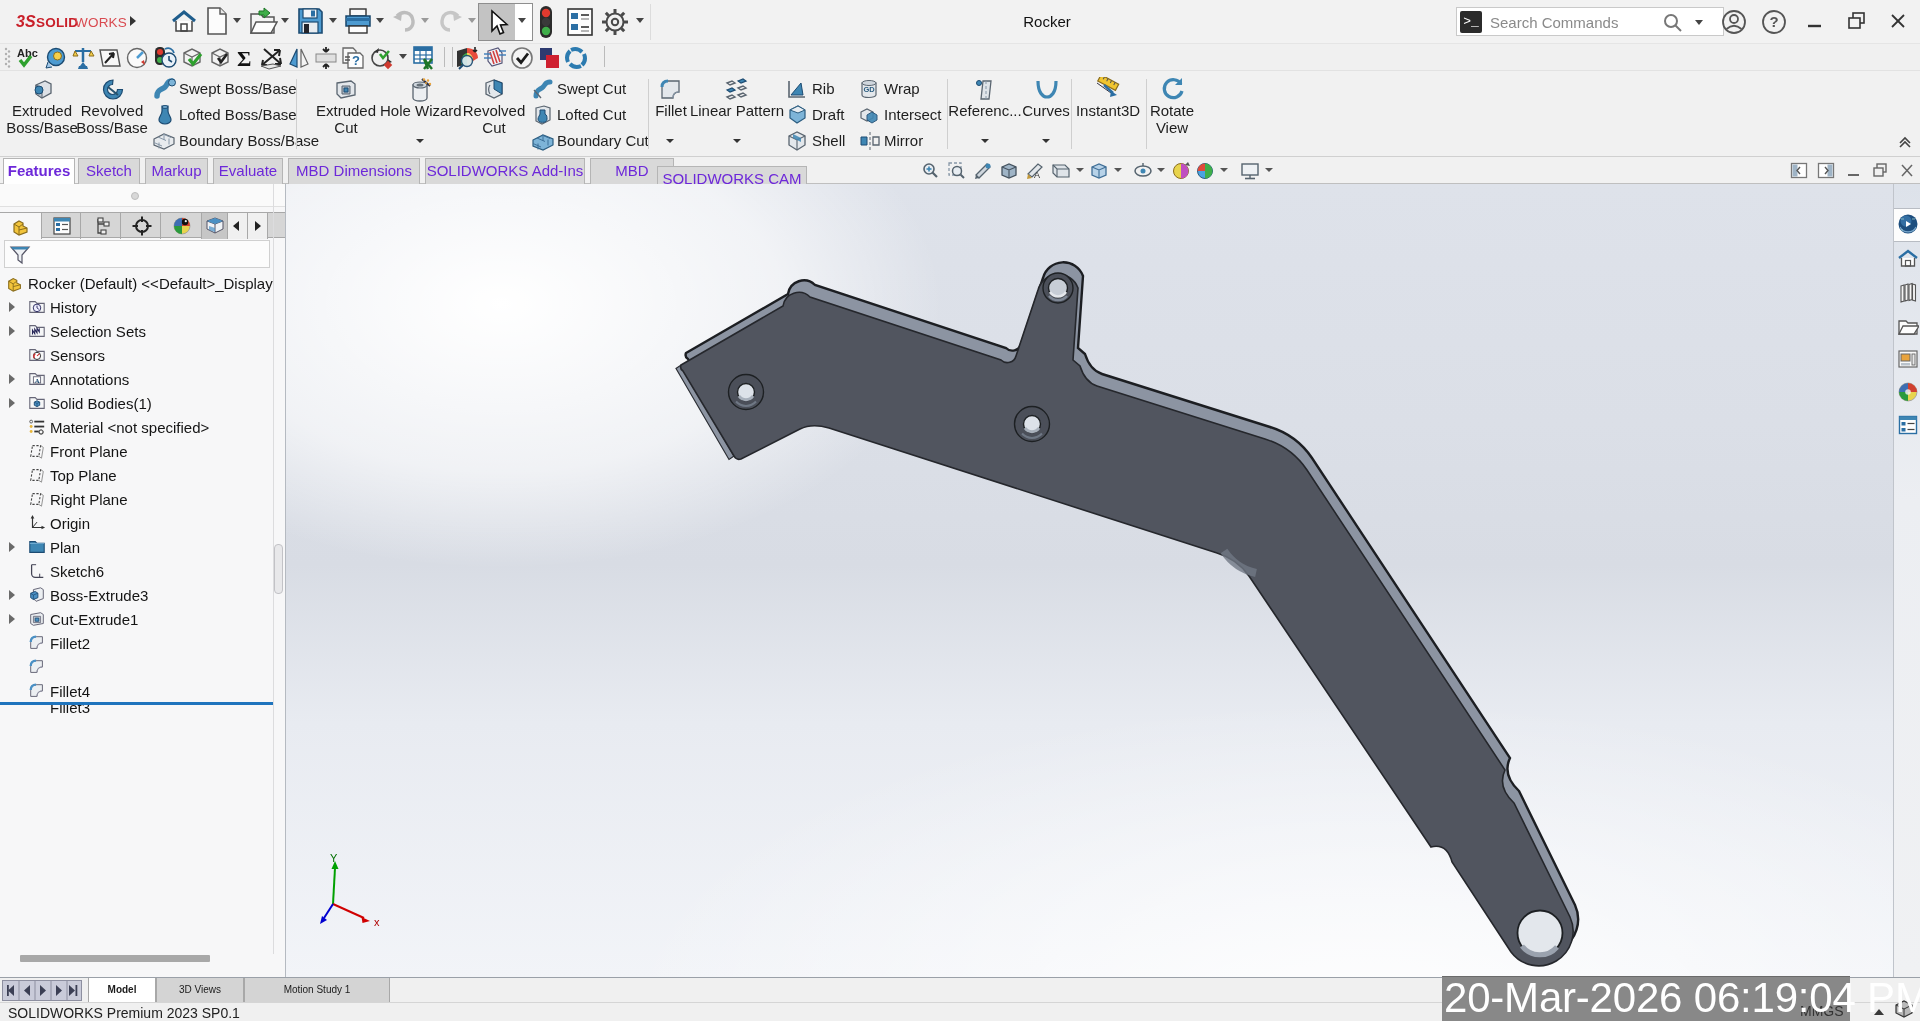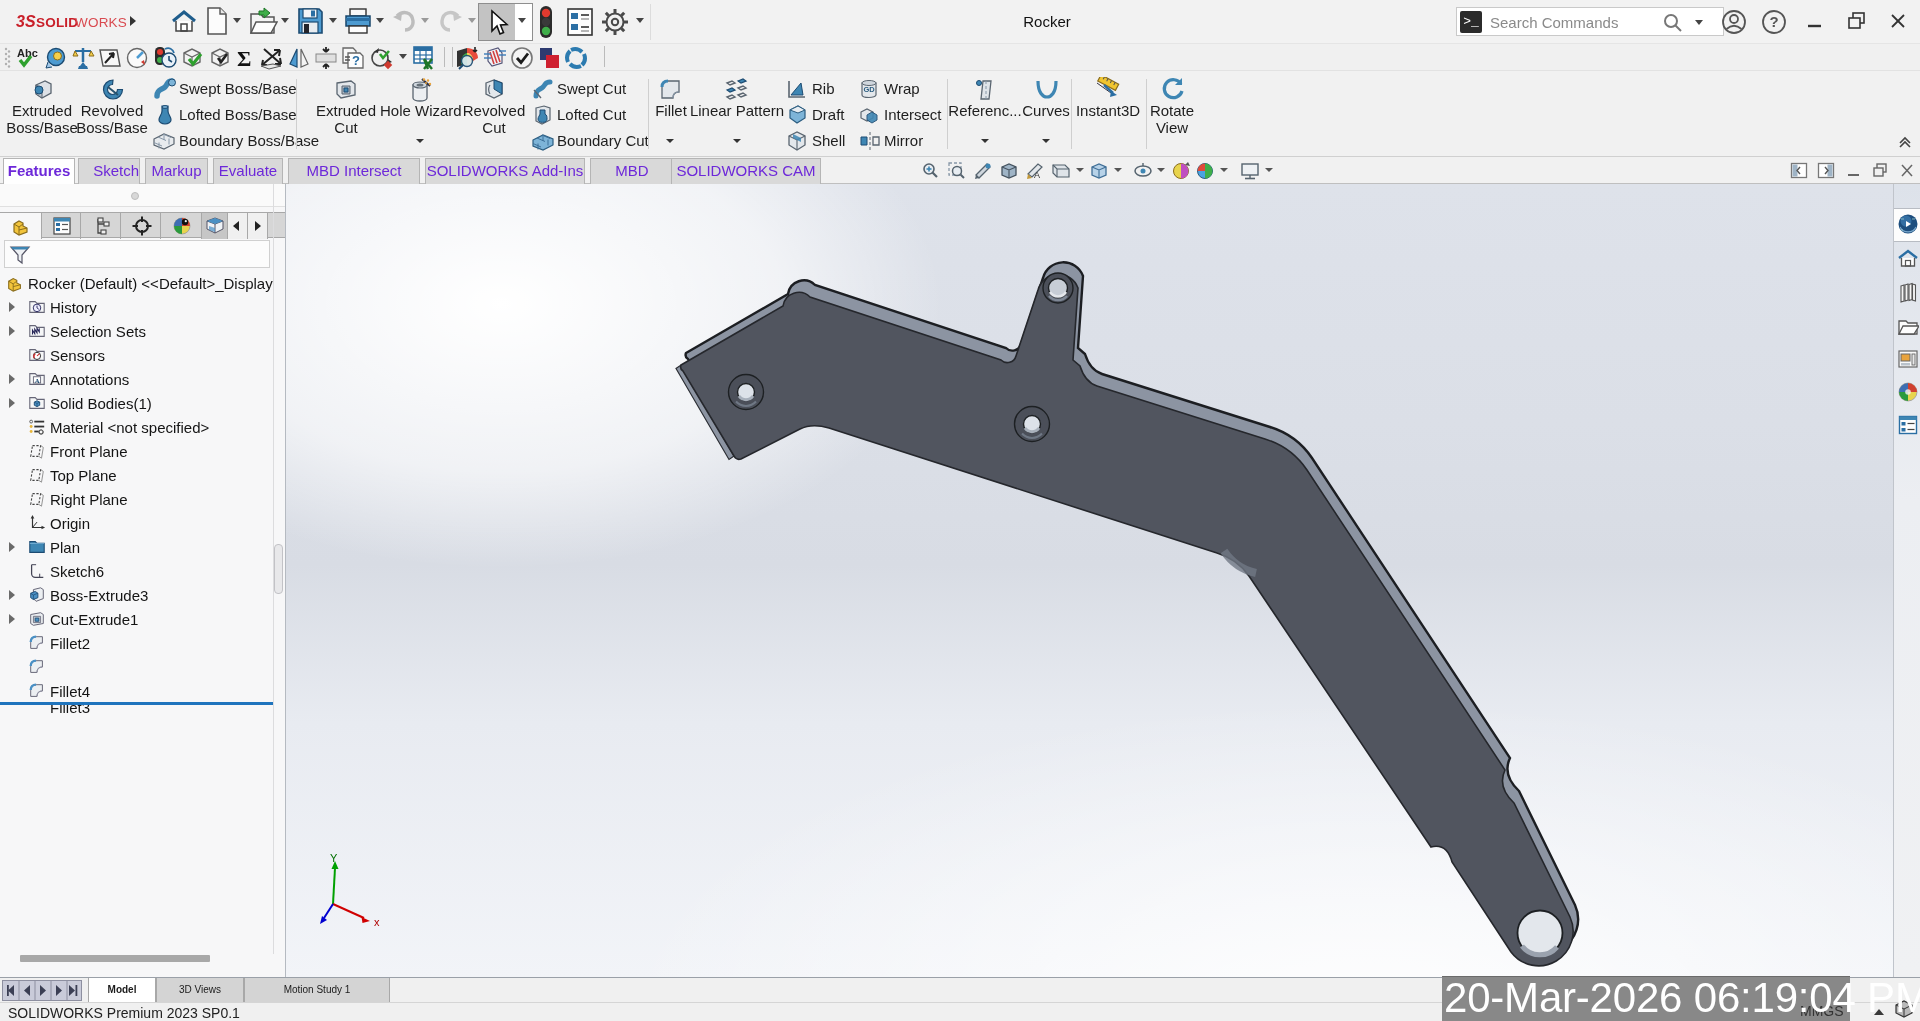--- a/index.html
+++ b/index.html
@@ -509,27 +509,27 @@
 
     <svg class="abs" style="left:1896px;top:134px;" width="18" height="14" viewBox="0 0 18 14">
           <path d="M4 9 L9 4 L14 9" fill="none" stroke="#444" stroke-width="1.6"></path>
           <path d="M4 13 L9 8 L14 13" fill="none" stroke="#444" stroke-width="1.6"></path>
         </svg>
   </div>
     </div>
 
   <div id="tabrow">
     <div class="rtab active" style="left:3px; width:72px;">Features</div>
-    <div class="rtab" style="left:78px; width:62px;text-align:right;">Sketch</div>
+    <div class="rtab" style="left:78px; width:62px;">Sketch</div>
     <div class="rtab" style="left:145px; width:63px;">Markup</div>
     <div class="rtab" style="left:213px; width:70px;">Evaluate</div>
-    <div class="rtab" style="left:288px; width:132px;">MBD Intersect</div>
+    <div class="rtab" style="left:288px; width:132px;">MBD Dimensions</div>
     <div class="rtab" style="left:425px; width:160px;">SOLIDWORKS Add-Ins</div>
     <div class="rtab" style="left:590px; width:84px;">MBD</div>
-    <div class="rtab" style="left:671px; width:150px;">SOLIDWORKS CAM</div>
+    <div class="rtab" style="left:657px; width:150px;margin-top:8px;">SOLIDWORKS CAM</div>
     <div id="hud-icons">
         <div class="abs" style="left:0;top:-157px;width:1920px;height:190px;">
       <svg class="abs" style="left:921px;top:161px;" width="20" height="20" viewBox="0 0 20 20">
             <circle cx="8" cy="8" r="5" fill="#e8edf2" stroke="#55636e" stroke-width="1.6"></circle>
             <line x1="11.5" y1="11.5" x2="16" y2="16" stroke="#55636e" stroke-width="2.2"></line>
             <line x1="5.5" y1="8" x2="10.5" y2="8" stroke="#3e86b3" stroke-width="1.6"></line>
             <line x1="8" y1="5.5" x2="8" y2="10.5" stroke="#3e86b3" stroke-width="1.6"></line>
           </svg>
       <svg class="abs" style="left:947px;top:161px;" width="20" height="20" viewBox="0 0 20 20">
             <rect x="2" y="2" width="12" height="12" fill="none" stroke="#8898a8" stroke-width="1.3" stroke-dasharray="3 2"></rect>

